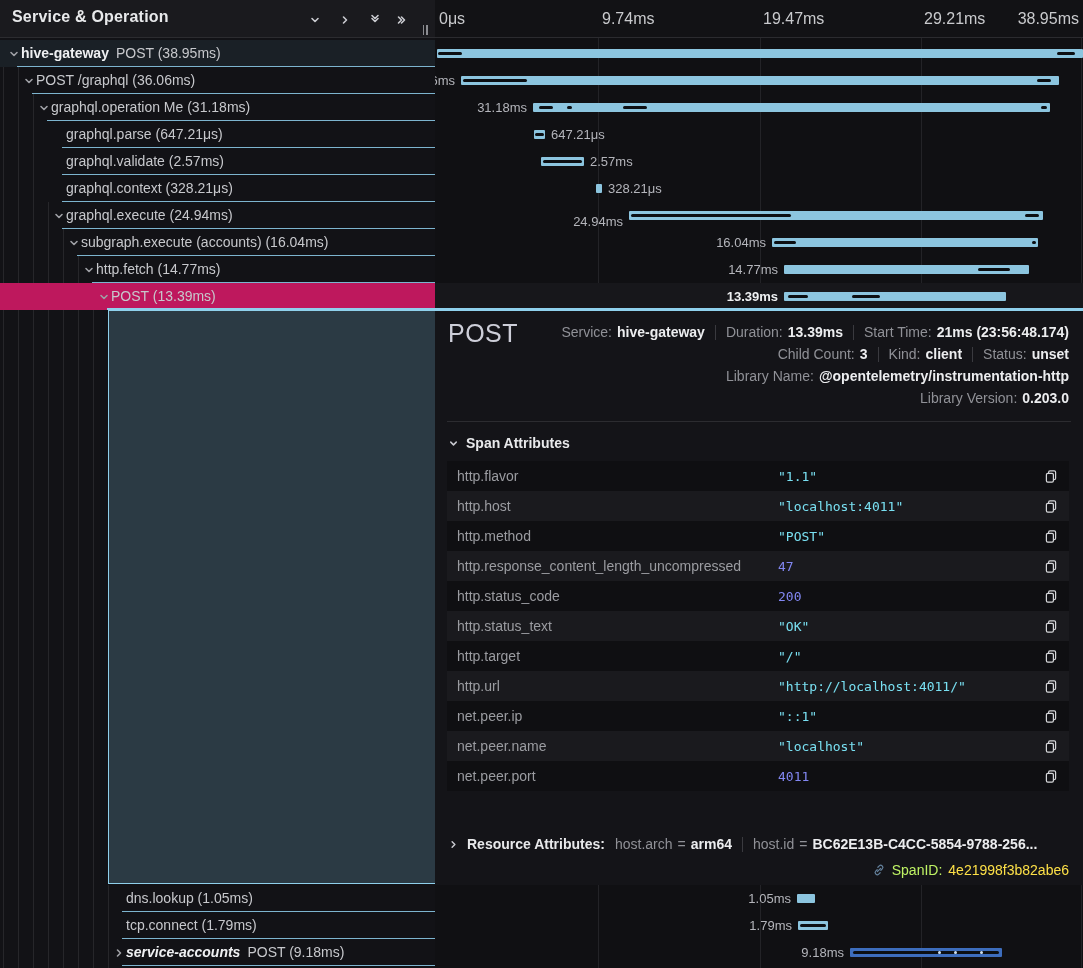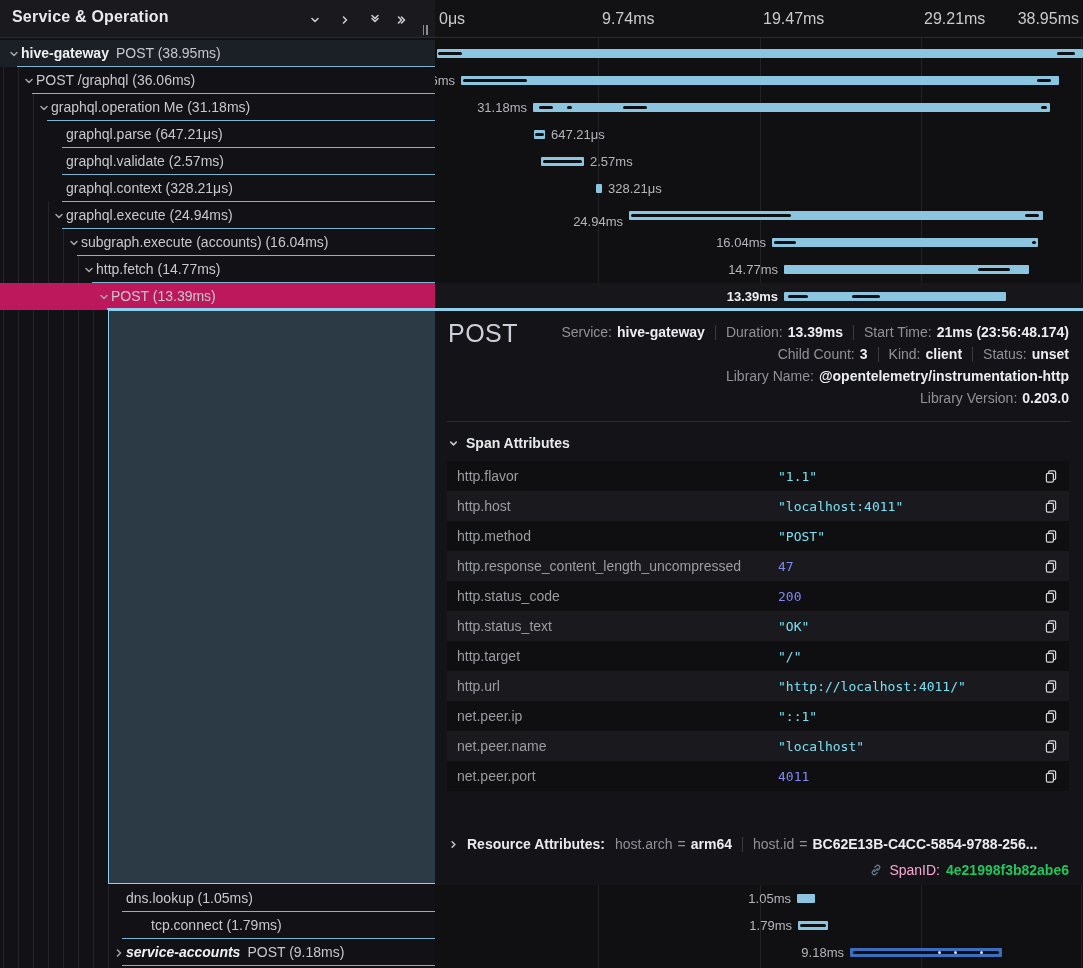--- a/index.html
+++ b/index.html
@@ -58,22 +58,22 @@
   .attr-val{position:absolute;left:331px;font-family:"DejaVu Sans Mono",monospace;font-size:13px;white-space:nowrap;}
   .attr-val.str{color:#79e0f2;}
   .attr-val.num{color:#8287f2;}
   .copy-btn{position:absolute;right:10px;top:7px;width:16px;height:16px;display:flex;align-items:center;justify-content:center;cursor:pointer;}
   .res-row{position:absolute;left:13px;right:14px;top:520px;height:26px;display:flex;align-items:center;font-size:14px;}
   .res-title{font-weight:700;color:#e8e9eb;margin:0 10px 0 8px;}
   .res-k{color:#909197;}
   .res-eq{color:#909197;margin:0 5px;}
   .res-v{color:#ecedef;font-weight:700;}
   .spanid-row{position:absolute;right:14px;top:548px;height:22px;display:flex;align-items:center;gap:6px;font-size:14px;}
-  .spanid-label{color:#f9a8d4;}
-  .spanid-value{color:#22c55e;font-weight:700;}
+  .spanid-label{color:#bef264;}
+  .spanid-value{color:#fde047;font-weight:400;}
   svg{display:block;}
 </style>
 </head>
 <body>
 
 <div class="app">
 
   <div class="left-panel">
     <div id="guides">
         <div class="guide" style="left: 3px; top: 40px; bottom: 0px;"></div>
@@ -159,21 +159,21 @@
             </svg>
           </div>
           <div class="row-text" style="left: 111px;"><span>POST (13.39ms)</span></div>
           <div class="row-border selb" style="left: 107px; width: 328px;"></div>
         </div>
         <div class="tree-row" style="top: 885px;">
           <div class="row-text" style="left: 126px;"><span>dns.lookup (1.05ms)</span></div>
           <div class="row-border" style="left: 122px; width: 313px;"></div>
         </div>
         <div class="tree-row" style="top: 912px;">
-          <div class="row-text" style="left: 126px; margin-left: 25px;"><span>tcp.connect (1.79ms)</span></div>
+          <div class="row-text" style="left: 126px;"><span>tcp.connect (1.79ms)</span></div>
           <div class="row-border" style="left: 122px; width: 313px;"></div>
         </div>
         <div class="tree-row" style="top: 939px;">
           <div class="chev" style="left: 112px;">
             <svg width="12" height="12" viewBox="0 0 12 12">
               <path d="M4.5 3 L7.5 6 L4.5 9" fill="none" stroke="#9fa0a6" stroke-width="1.6" stroke-linecap="round" stroke-linejoin="round"></path>
             </svg>
           </div>
           <div class="row-text" style="left: 126px;"><span class="svc it">service-accounts</span><span>POST (9.18ms)</span></div>
           <div class="row-border" style="left: 122px; width: 313px;"></div>

